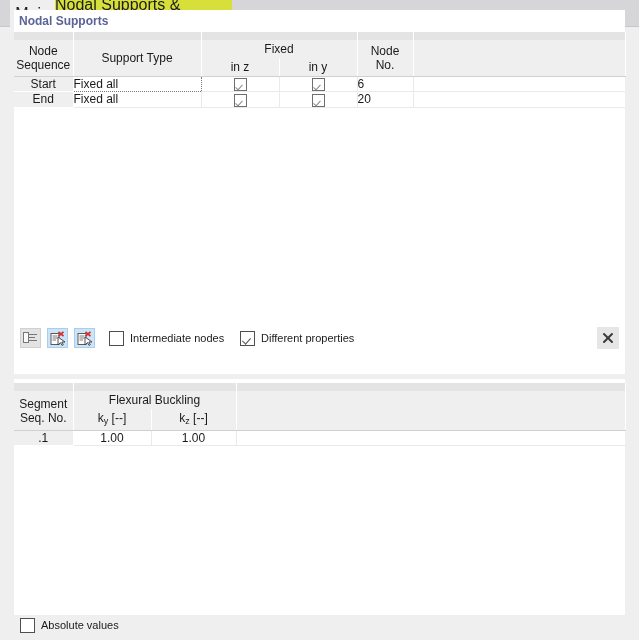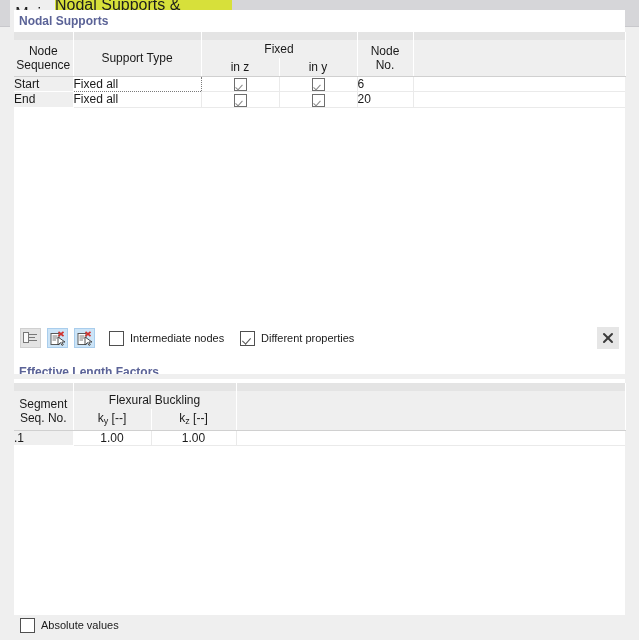--- a/index.html
+++ b/index.html
@@ -80,21 +80,21 @@
     height:18px;line-height:18px;
   }
   .hd-tall{
     background:#efefef;text-align:center;
     border-right:1px solid #ffffff;
     border-bottom:1px solid #d0d0d0;
   }
 
   
   .rowhd{
-    background:#efefef;text-align:left;
+    background:#efefef;text-align:center;
     border-right:1px solid #ffffff;
     border-bottom:1px solid #ffffff;
     height:15px;
   }
   .cell{
     background:#ffffff;
     border-right:1px solid #eaeaea;
     border-bottom:1px solid #eaeaea;
     height:15px;
     padding-left:4px;
@@ -328,23 +328,20 @@
       <div class="closebtn">
         <svg width="12" height="12" viewBox="0 0 12 12">
           <g stroke="#3a3a3a" stroke-width="2" stroke-linecap="round">
             <line x1="2" y1="2" x2="10" y2="10"></line>
             <line x1="10" y1="2" x2="2" y2="10"></line>
           </g>
         </svg>
       </div>
     </div>
 
-    <div class="section-title" style="top:351px;">
-      <span>Effective Length Factors</span>
-    </div>
 
     <div class="grid" style="left:0;top:373px;width:611px;">
       <table class="tbl" style="width:611px;">
         <colgroup>
           <col style="width:59px;">
           <col style="width:78px;">
           <col style="width:85px;">
           <col style="width:389px;">
         </colgroup>
         <tbody>

